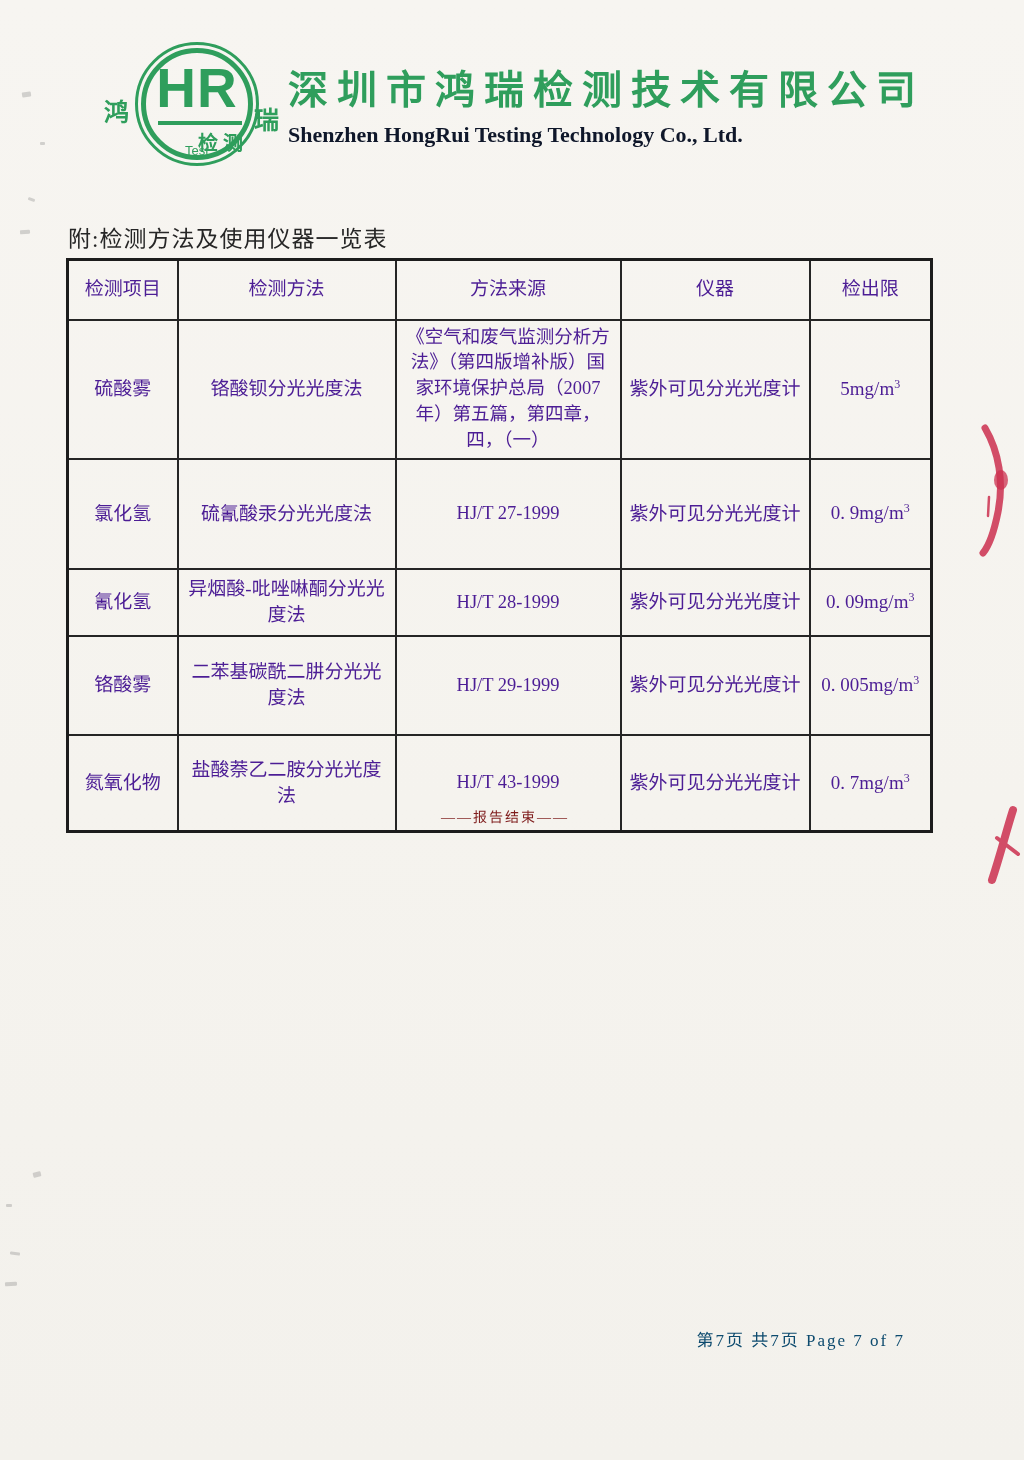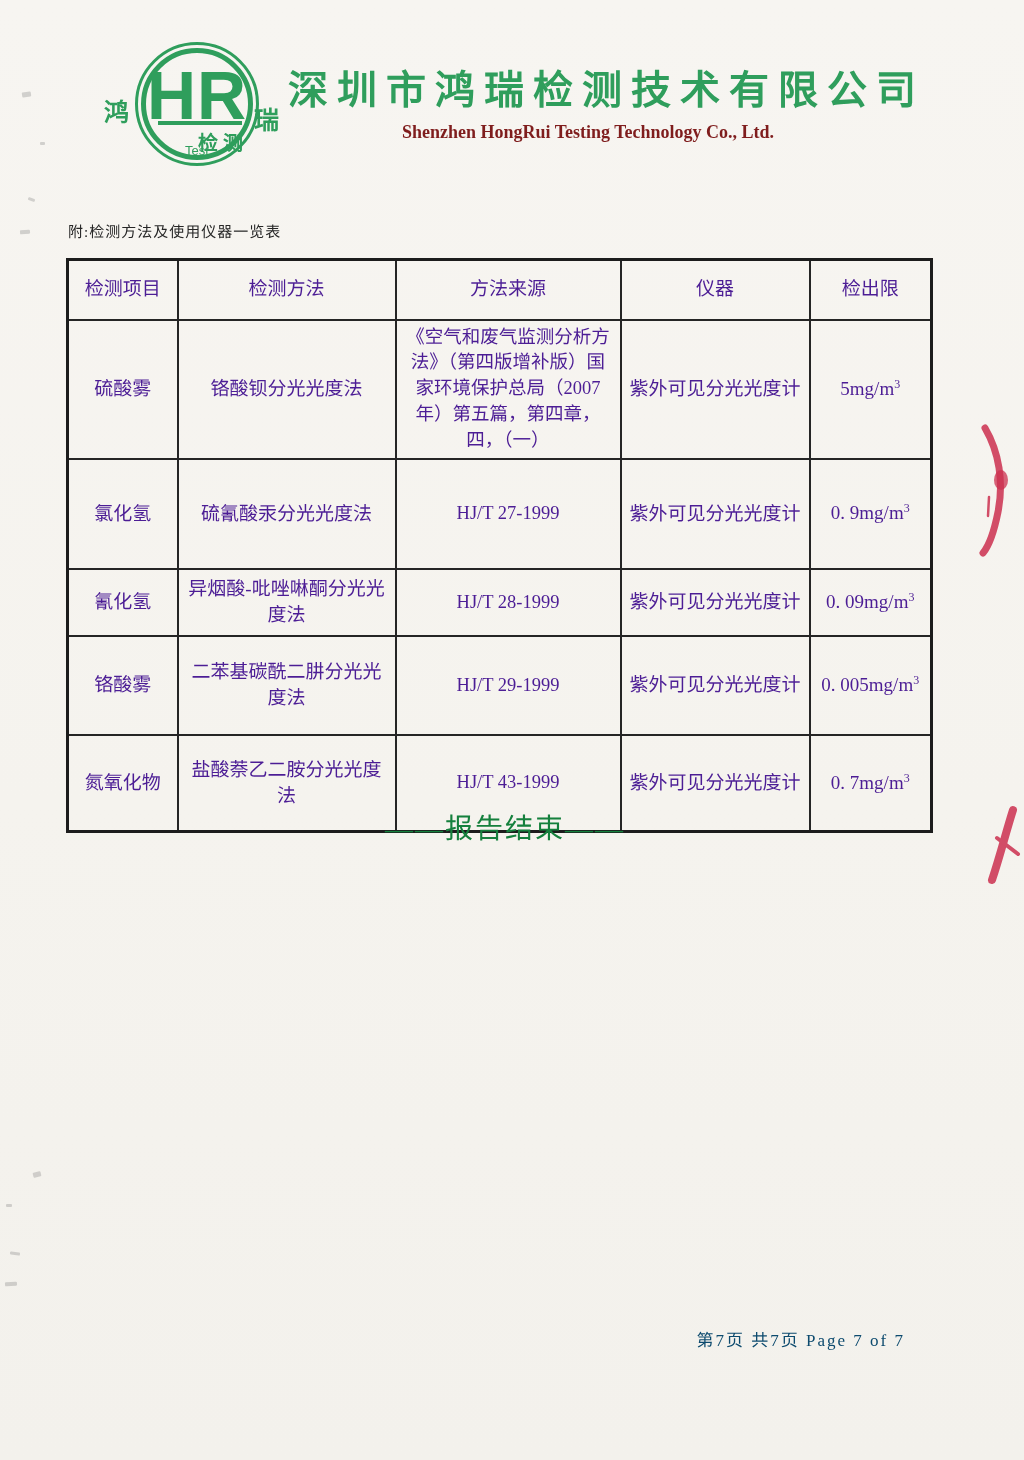--- a/index.html
+++ b/index.html
@@ -15,48 +15,48 @@
     position:absolute;left:35px;top:10px;width:118px;height:118px;
     border:3px solid #2f9e5c;border-radius:50%;
   }
   .circle-inner{
     position:absolute;left:3px;top:3px;right:3px;bottom:3px;
     border:5px solid #2f9e5c;border-radius:50%;box-sizing:border-box;
   }
   .logo-hr{
     position:absolute;left:0;top:8px;width:100%;text-align:center;
     font-family:"Liberation Sans","DejaVu Sans",sans-serif;
-    font-weight:900;font-size:68px;line-height:1;color:#2f9e5c;
+    font-weight:900;font-size:55px;line-height:1;color:#2f9e5c;
     letter-spacing:1px;
   }
   .logo-bar{position:absolute;left:12px;top:68px;width:84px;height:4px;background:#2f9e5c;}
   .logo-jc{
     position:absolute;left:0;top:74px;width:100%;text-align:right;
     font-weight:bold;font-size:20px;color:#2f9e5c;letter-spacing:5px;text-indent:5px;
   }
   .logo-test{
     position:absolute;left:0;top:90px;width:100%;text-align:center;
     font-family:"Liberation Sans","DejaVu Sans",sans-serif;
     font-weight:normal;font-size:13px;color:#2f9e5c;
   }
   .logo-char-left{position:absolute;left:4px;top:60px;font-size:25px;color:#2f9e5c;font-weight:bold;}
   .logo-char-right{position:absolute;left:154px;top:68px;font-size:25px;color:#2f9e5c;font-weight:bold;}
   .company-cn{
     position:absolute;left:288px;top:58px;width:600px;
     font-size:40px;font-weight:bold;color:#2f9e5c;
     letter-spacing:9px;white-space:nowrap;
   }
   .company-en{
-    position:absolute;left:288px;top:122px;width:600px;text-align:center;
-    font-size:18px;font-weight:bold;color:#7f1d1d;white-space:nowrap;
+    position:absolute;left:288px;top:122px;width:600px;text-align:left;
+    font-size:22px;font-weight:bold;color:#0f172a;white-space:nowrap;
   }
   
   .attach-title{
     position:absolute;left:68px;top:220px;
-    font-size:15px;color:#262626;letter-spacing:1px;font-family:Liberation Serif, serif;
+    font-size:23px;color:#262626;letter-spacing:1px;font-family:Liberation Serif, serif;
   }
   
   table.method-table{
     position:absolute;left:66px;top:258px;width:864px;
     border-collapse:collapse;table-layout:fixed;
     font-size:19px;color:#4c1d95;
   }
   table.method-table th,table.method-table td{
     border:2px solid #252525;text-align:center;vertical-align:middle;
     padding:4px 8px;font-weight:normal;line-height:1.4;
@@ -71,21 +71,21 @@
   tr.r0{height:93px;}
   tr.r1{height:110px;}
   tr.r2{height:67px;}
   tr.r3{height:99px;}
   tr.r4{height:97px;margin-top:8px;}
   td.source-cell{font-size:18.5px;line-height:1.35;padding:4px 6px;}
   td.limit-cell sup{font-size:12px;}
   
   .report-end{
     position:absolute;left:0;top:806px;width:1010px;text-align:center;
-    font-size:28px;color:#15803d;letter-spacing:2px;
+    font-size:14px;color:#7f1d1d;letter-spacing:2px;
   }
   .page-footer{
     position:absolute;right:119px;top:1326px;
     font-size:17px;color:#0c4a6e;letter-spacing:2px;
   }
   
   .stamp-svg{position:absolute;left:0;top:0;width:1024px;height:1460px;pointer-events:none;}
   .speck{position:absolute;background:rgba(110,110,110,0.28);border-radius:1px;}
 </style>
 </head>

